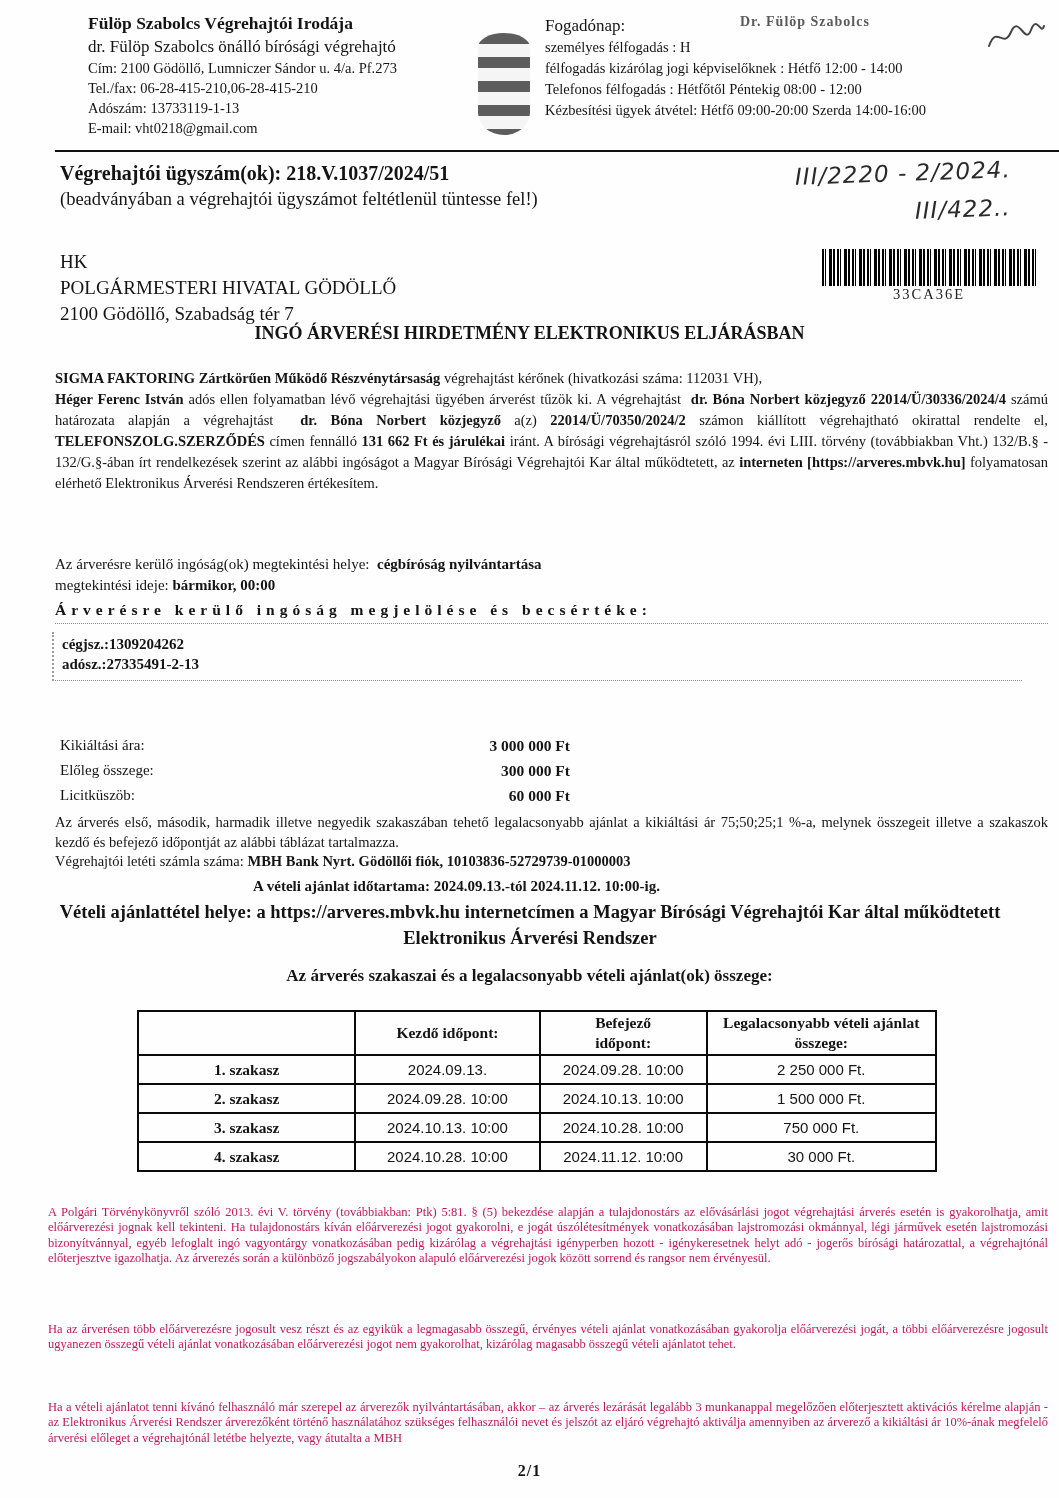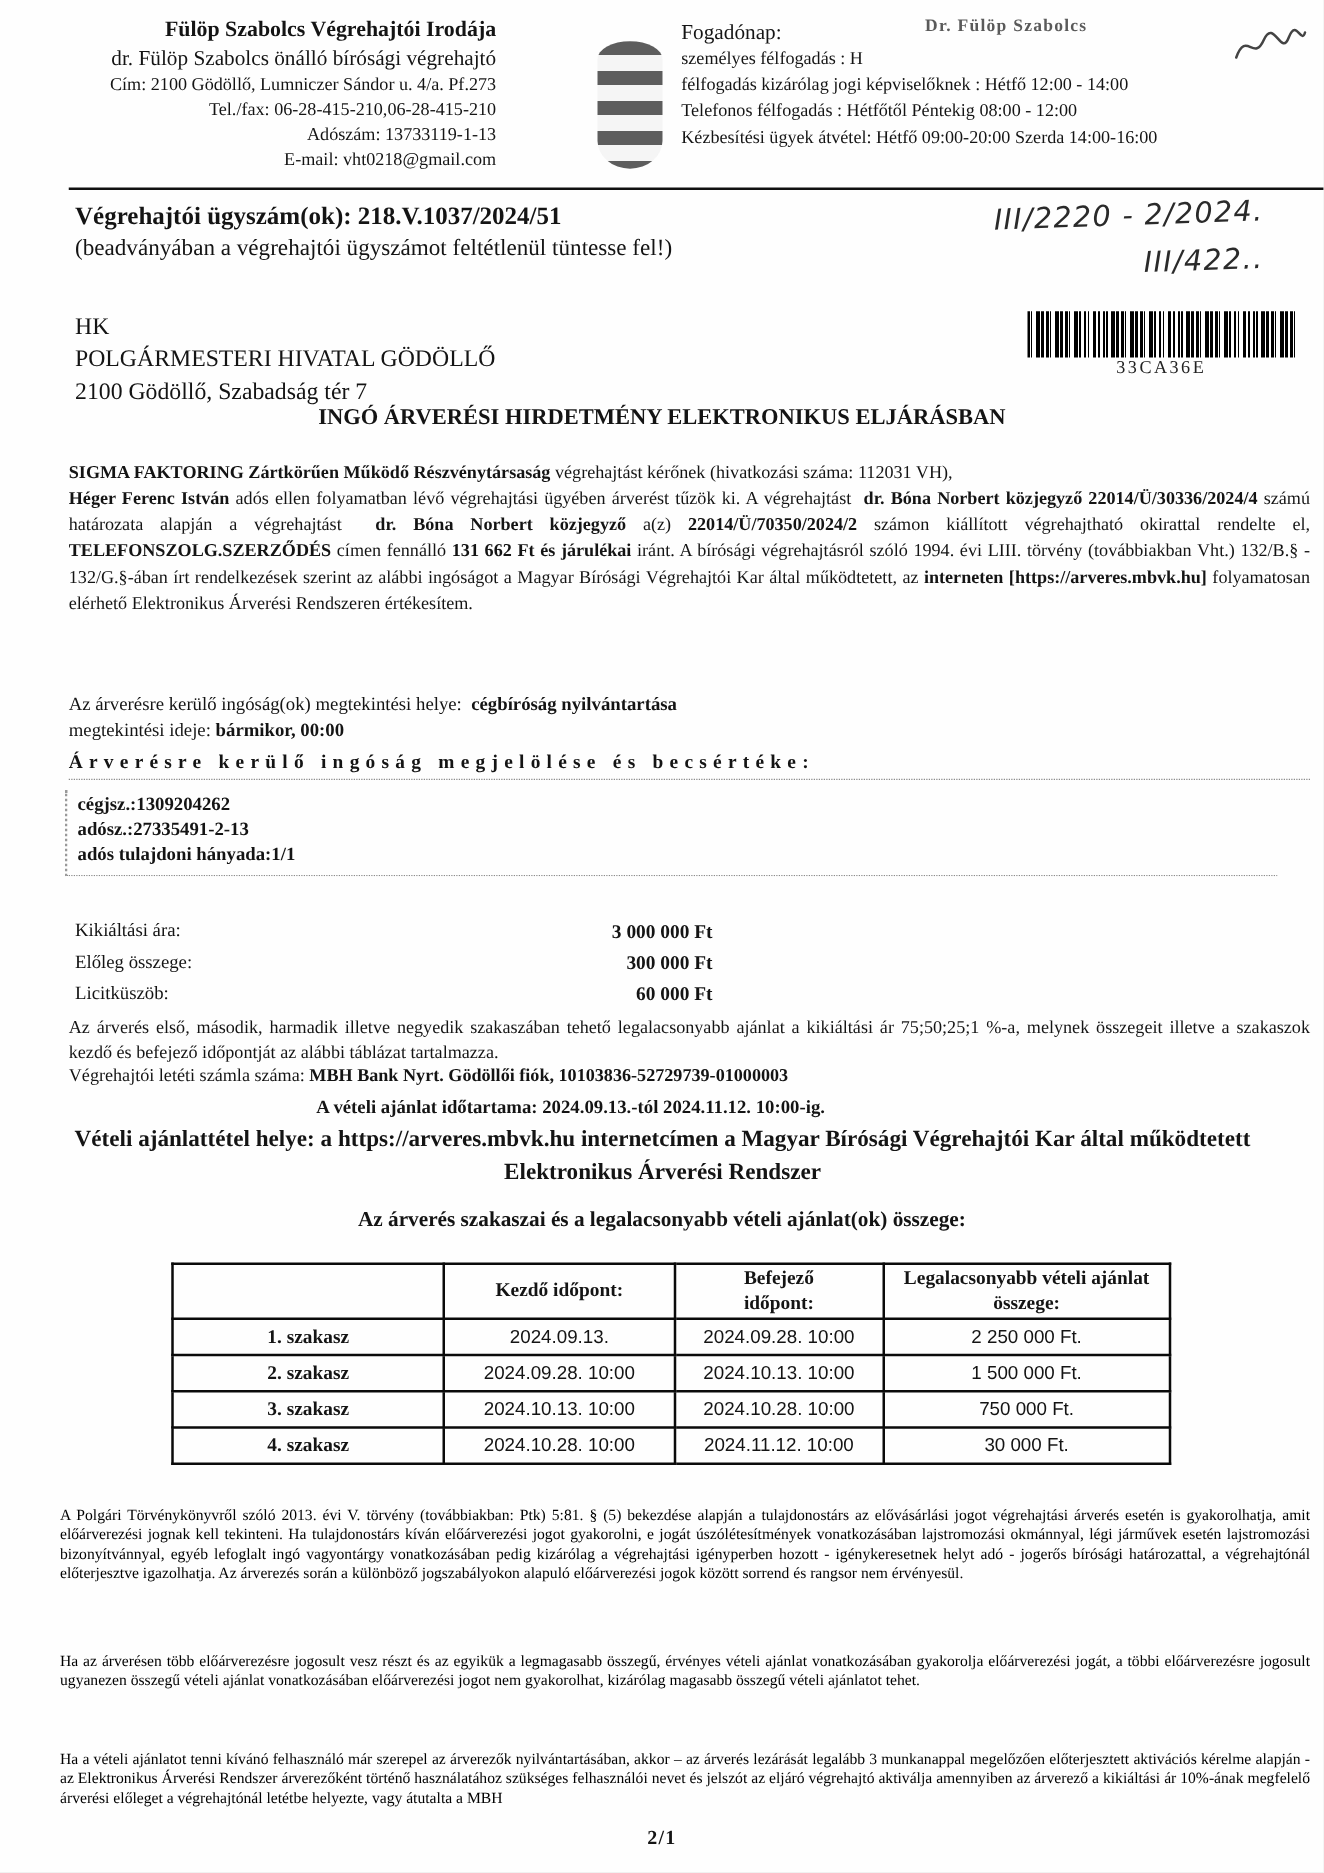--- a/index.html
+++ b/index.html
@@ -8,21 +8,21 @@
     font-family:"Liberation Serif","DejaVu Serif",serif;color:#141414;
     overflow:hidden;margin:0 auto;
   }
   .abs{position:absolute;}
   .b{font-weight:bold;}
   .rich{white-space:pre-wrap;}
   .just{text-align:justify;}
   .ctr{text-align:center;}
 
   
-  .office{left:88px;top:12px;line-height:20px;font-size:14.5px;text-align:right;}
+  .office{left:88px;top:12px;line-height:20px;font-size:14.5px;}
   .office .l1{font-size:17.5px;font-weight:bold;line-height:23px;}
   .office .l2{font-size:17px;line-height:23px;}
   .emblem{left:478px;top:33px;width:52px;height:102px;
     background:repeating-linear-gradient(180deg,rgba(20,20,20,.88) 0 11px,rgba(255,255,255,.92) 11px 24px);
     border-radius:50% 50% 50% 50% / 14% 14% 22% 22%;opacity:.82;filter:contrast(.9);}
   .reception{left:545px;top:14px;font-size:14.5px;line-height:21px;}
   .reception .t{font-size:17px;line-height:23px;}
   .stamp{left:740px;top:14px;font-size:14px;font-weight:bold;color:#5a5a5a;letter-spacing:1px;}
   .sig{left:985px;top:16px;}
   .hrule{left:55px;top:150px;width:1004px;height:2px;background:#111;}
@@ -66,21 +66,21 @@
   table.stages{position:absolute;left:137px;top:1010px;border-collapse:collapse;width:800px;
     font-size:15px;}
   table.stages th,table.stages td{border:2px solid #0a0a0a;text-align:center;padding:1px 4px;}
   table.stages th{font-weight:bold;font-size:15.5px;line-height:20px;}
   table.stages th.c2{padding:1px 38px;}
   table.stages td{font-family:"Liberation Sans","DejaVu Sans",sans-serif;height:25px;}
   table.stages td.stage{font-family:"Liberation Serif",serif;font-weight:bold;font-size:15.5px;}
   table.stages col.c0{width:218px;} table.stages col.c1{width:185px;}
   table.stages col.c2{width:167px;} table.stages col.c3{width:230px;}
 
-  .legal{left:48px;width:1000px;font-size:12.5px;line-height:15.3px;color:#000000;}
+  .legal{left:48px;width:1000px;font-size:12.5px;line-height:15.3px;color:#be185d;}
   .lp1{top:1205px;} .lp2{top:1322px;} .lp3{top:1400px;}
   .pageno{left:0;top:1462px;width:1059px;font-size:16px;font-weight:bold;letter-spacing:1px;}
 </style>
 </head>
 <body>
 
 <div class="page">
 
   <div class="abs office">
     <div class="l1">Fülöp Szabolcs Végrehajtói Irodája</div>
@@ -133,21 +133,20 @@
 </span><span class="b">Héger Ferenc István</span><span> adós ellen folyamatban lévő végrehajtási ügyében árverést tűzök ki. A végrehajtást  </span><span class="b">dr. Bóna Norbert közjegyző 22014/Ü/30336/2024/4</span><span> számú határozata alapján a végrehajtást  </span><span class="b">dr. Bóna Norbert közjegyző</span><span> a(z) </span><span class="b">22014/Ü/70350/2024/2</span><span> számon kiállított végrehajtható okirattal rendelte el, </span><span class="b">TELEFONSZOLG.SZERZŐDÉS</span><span> címen fennálló </span><span class="b">131 662 Ft és járulékai</span><span> iránt. A bírósági végrehajtásról szóló 1994. évi LIII. törvény (továbbiakban Vht.) 132/B.§ - 132/G.§-ában írt rendelkezések szerint az alábbi ingóságot a Magyar Bírósági Végrehajtói Kar által működtetett, az </span><span class="b">interneten [https://arveres.mbvk.hu]</span><span> folyamatosan elérhető Elektronikus Árverési Rendszeren értékesítem.</span></div>
 
   <div class="abs view1 rich"><span>Az árverésre kerülő ingóság(ok) megtekintési helye:  </span><span class="b">cégbíróság nyilvántartása</span></div>
   <div class="abs view2 rich"><span>megtekintési ideje: </span><span class="b">bármikor, 00:00</span></div>
 
   <div class="abs spacedhead">Árverésre kerülő ingóság megjelölése és becsértéke:</div>
 
   <div class="abs assetbox">
     <div>cégjsz.:1309204262</div>
     <div>adósz.:27335491-2-13</div>
-    <div>adós tulajdoni hányada:1/1</div>
   </div>
 
   <div class="abs pricerow pr1">
     <span>Kikiáltási ára:</span>
     <span class="val">3 000 000 Ft</span>
   </div>
   <div class="abs pricerow pr2">
     <span>Előleg összege:</span>
     <span class="val">300 000 Ft</span>
   </div>

